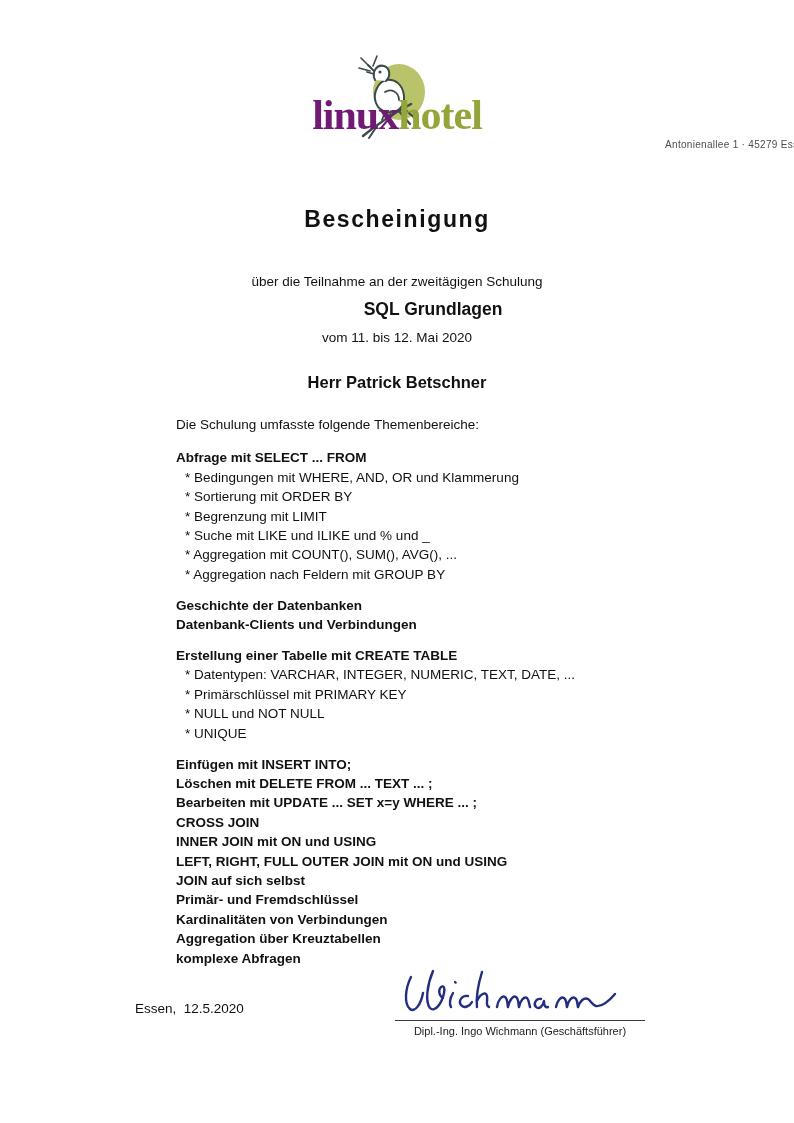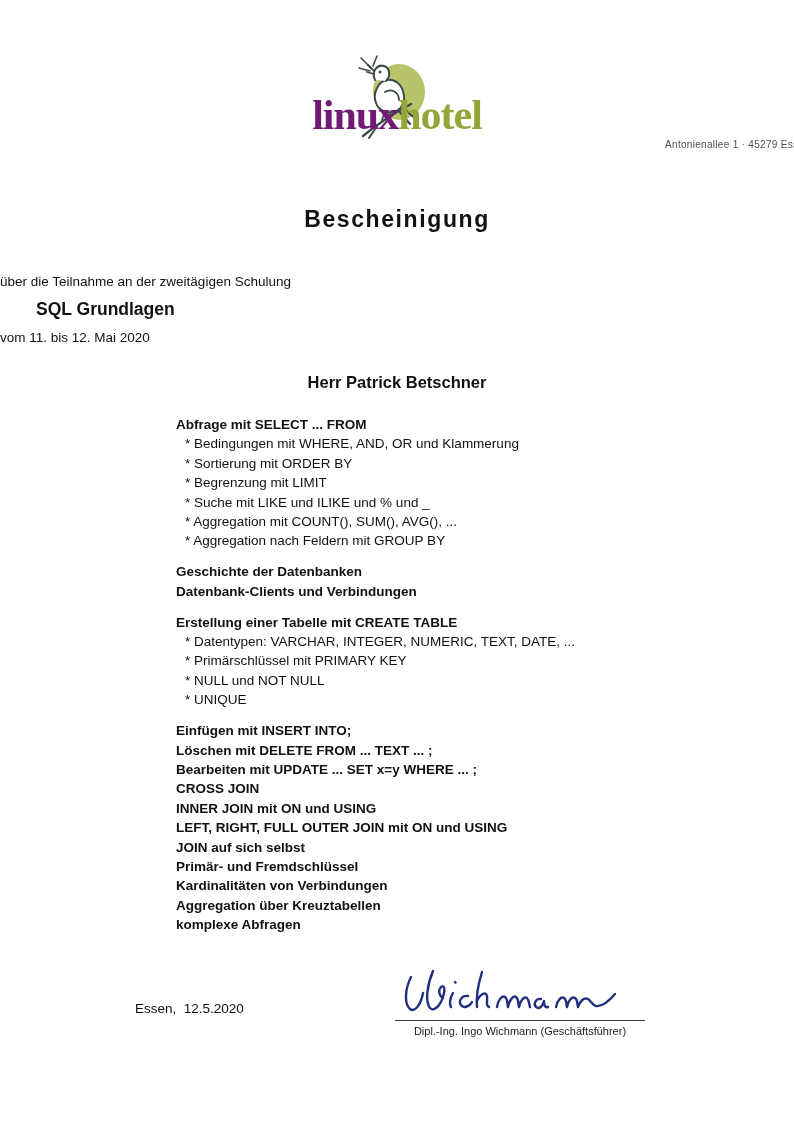--- a/index.html
+++ b/index.html
@@ -30,21 +30,21 @@
   } 
   .logo-address{
     position:absolute;top:139px;left:16px;width:100%;
     text-align:right;font-size:10px;color:#4d4d4d;letter-spacing:.3px;
   }
   
   .doc-title{
     position:absolute;top:206px;left:0;width:100%;
     text-align:center;font-size:23px;font-weight:bold;letter-spacing:1.6px;
   }
-  .intro-line{position:absolute;left:0;width:100%;font-size:13.5px;}
+  .intro-line{position:absolute;left:0;width:100%;text-align:center;font-size:13.5px;}
   .intro-sub{top:274px;}
   .intro-course{top:299px;font-size:17.5px;font-weight:bold;padding-left:36px;}
   .intro-dates{top:330px;}
   .participant{
     position:absolute;top:373px;left:0;width:100%;
     text-align:center;font-size:16.5px;font-weight:bold;
   }
   
   .topics{
     position:absolute;top:415px;left:176px;right:56px;
@@ -109,20 +109,21 @@
   <div class="logo-address">Antonienallee 1 · 45279 Essen</div>
 
   <div class="doc-title">Bescheinigung</div>
 
   <div class="intro-line intro-sub">über die Teilnahme an der zweitägigen Schulung</div>
   <div class="intro-line intro-course">SQL Grundlagen</div>
   <div class="intro-line intro-dates">vom 11. bis 12. Mai 2020</div>
   <div class="participant">Herr Patrick Betschner</div>
 
   <div class="topics">
+    <p class="topics-lead">Die Schulung umfasste folgende Themenbereiche:</p>
 
     <div class="group">
       <div class="tline">Abfrage mit SELECT ... FROM</div>
       <div class="bullet">* Bedingungen mit WHERE, AND, OR und Klammerung</div>
       <div class="bullet">* Sortierung mit ORDER BY</div>
       <div class="bullet">* Begrenzung mit LIMIT</div>
       <div class="bullet">* Suche mit LIKE und ILIKE und % und _</div>
       <div class="bullet">* Aggregation mit COUNT(), SUM(), AVG(), ...</div>
       <div class="bullet">* Aggregation nach Feldern mit GROUP BY</div>
     </div>

